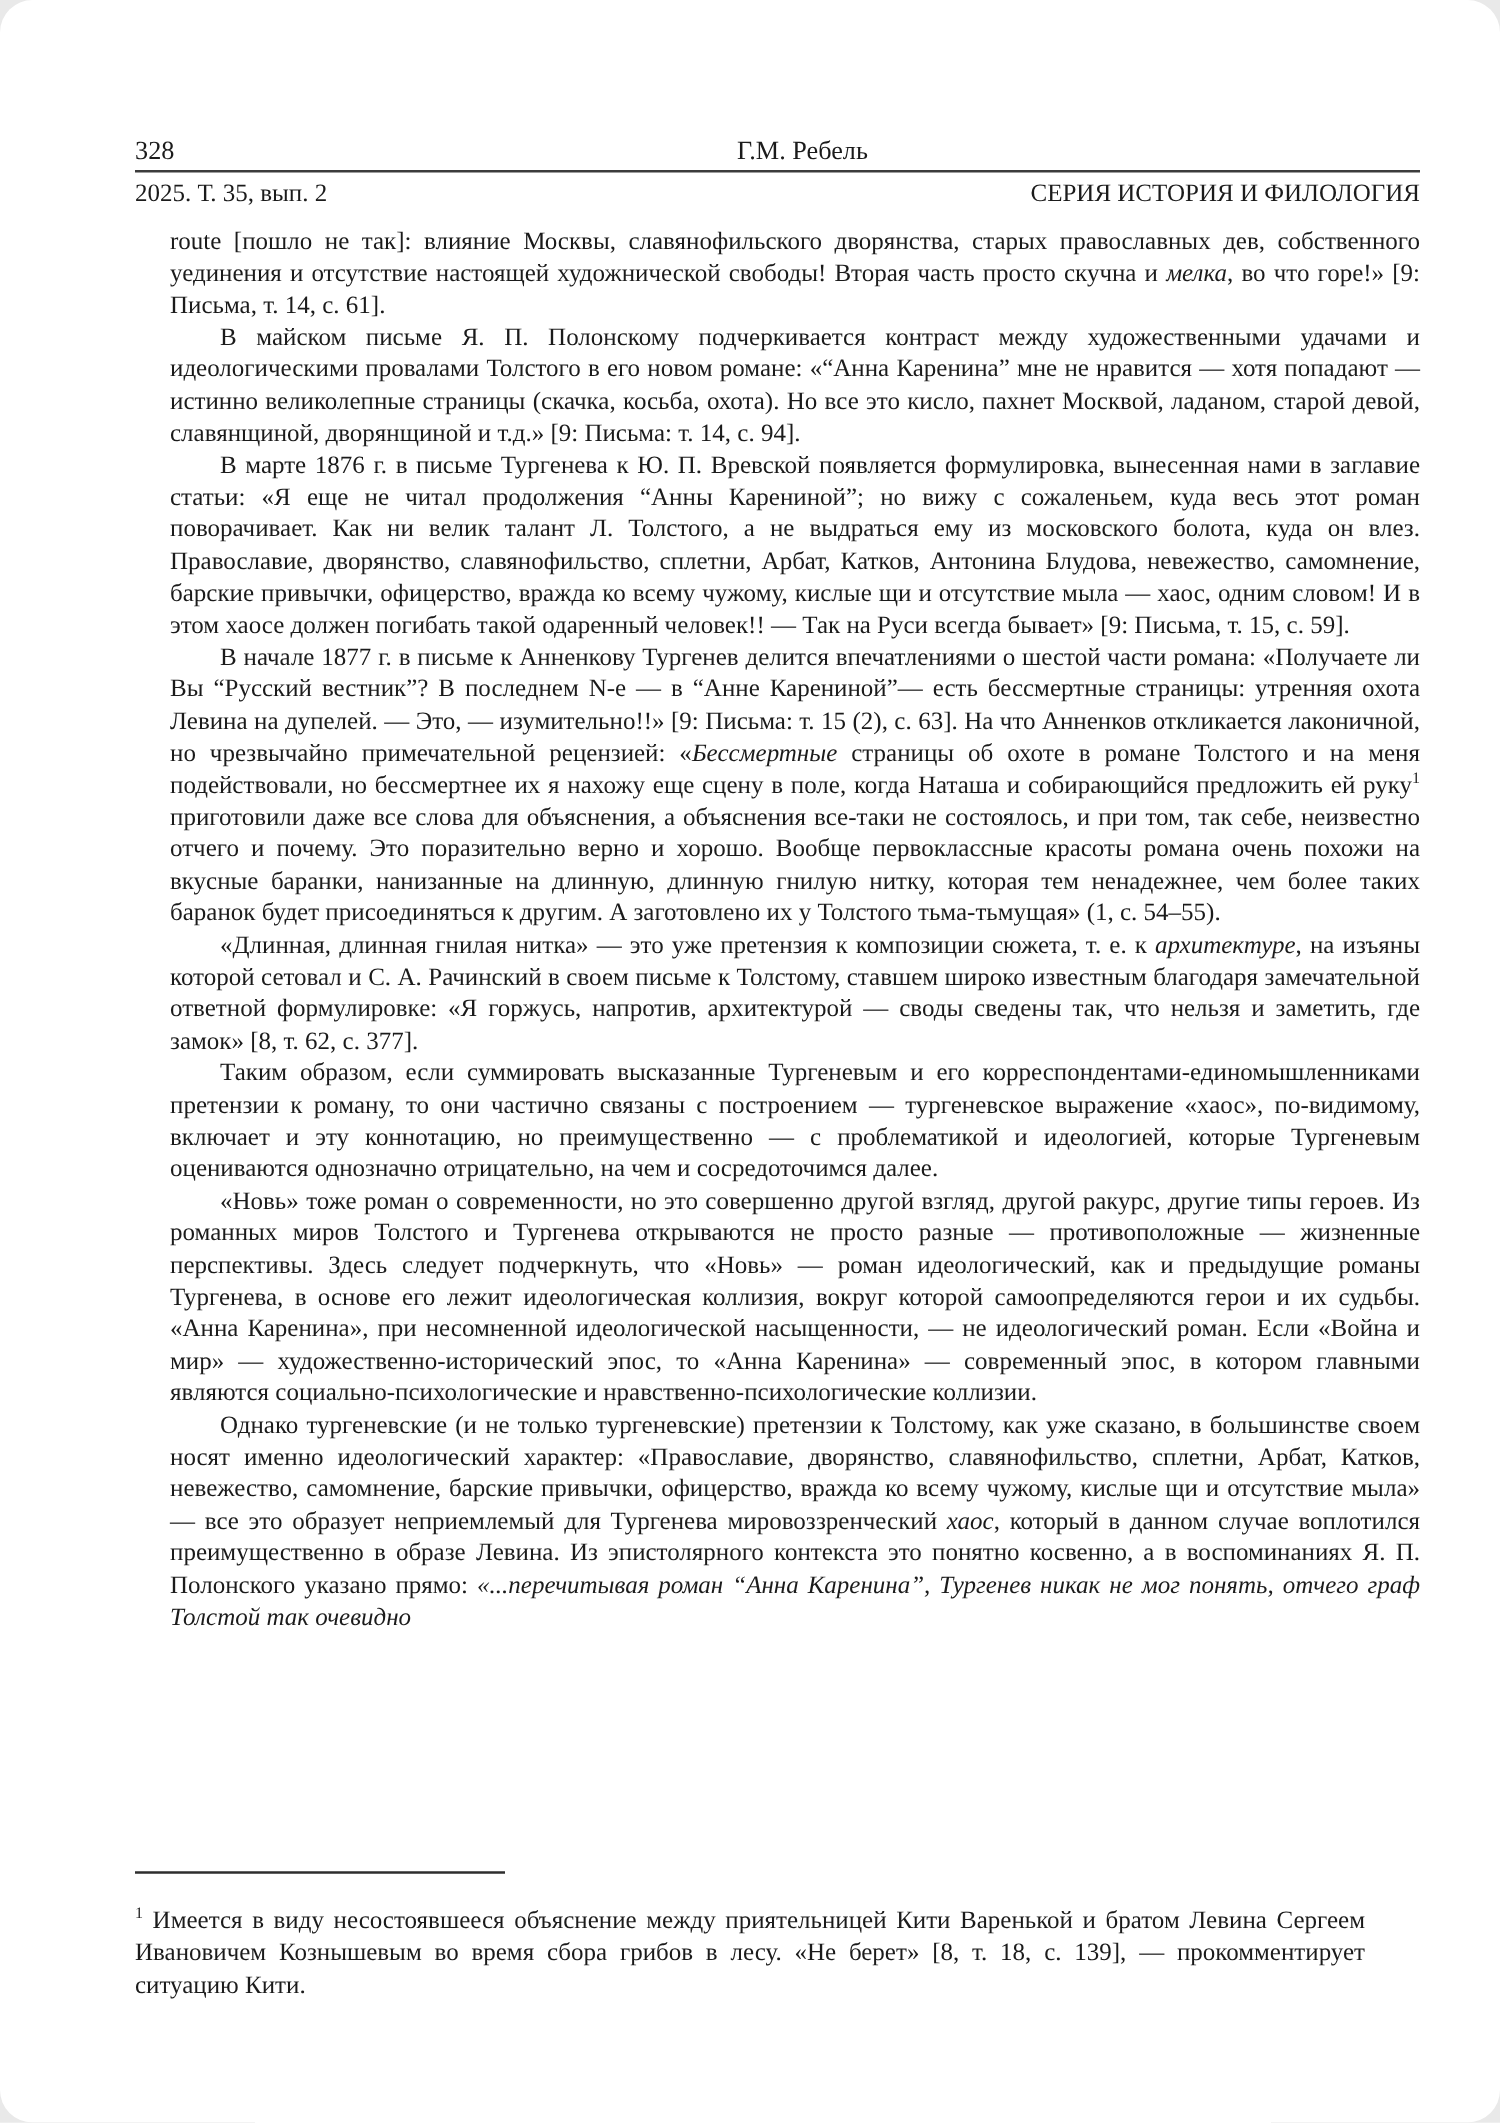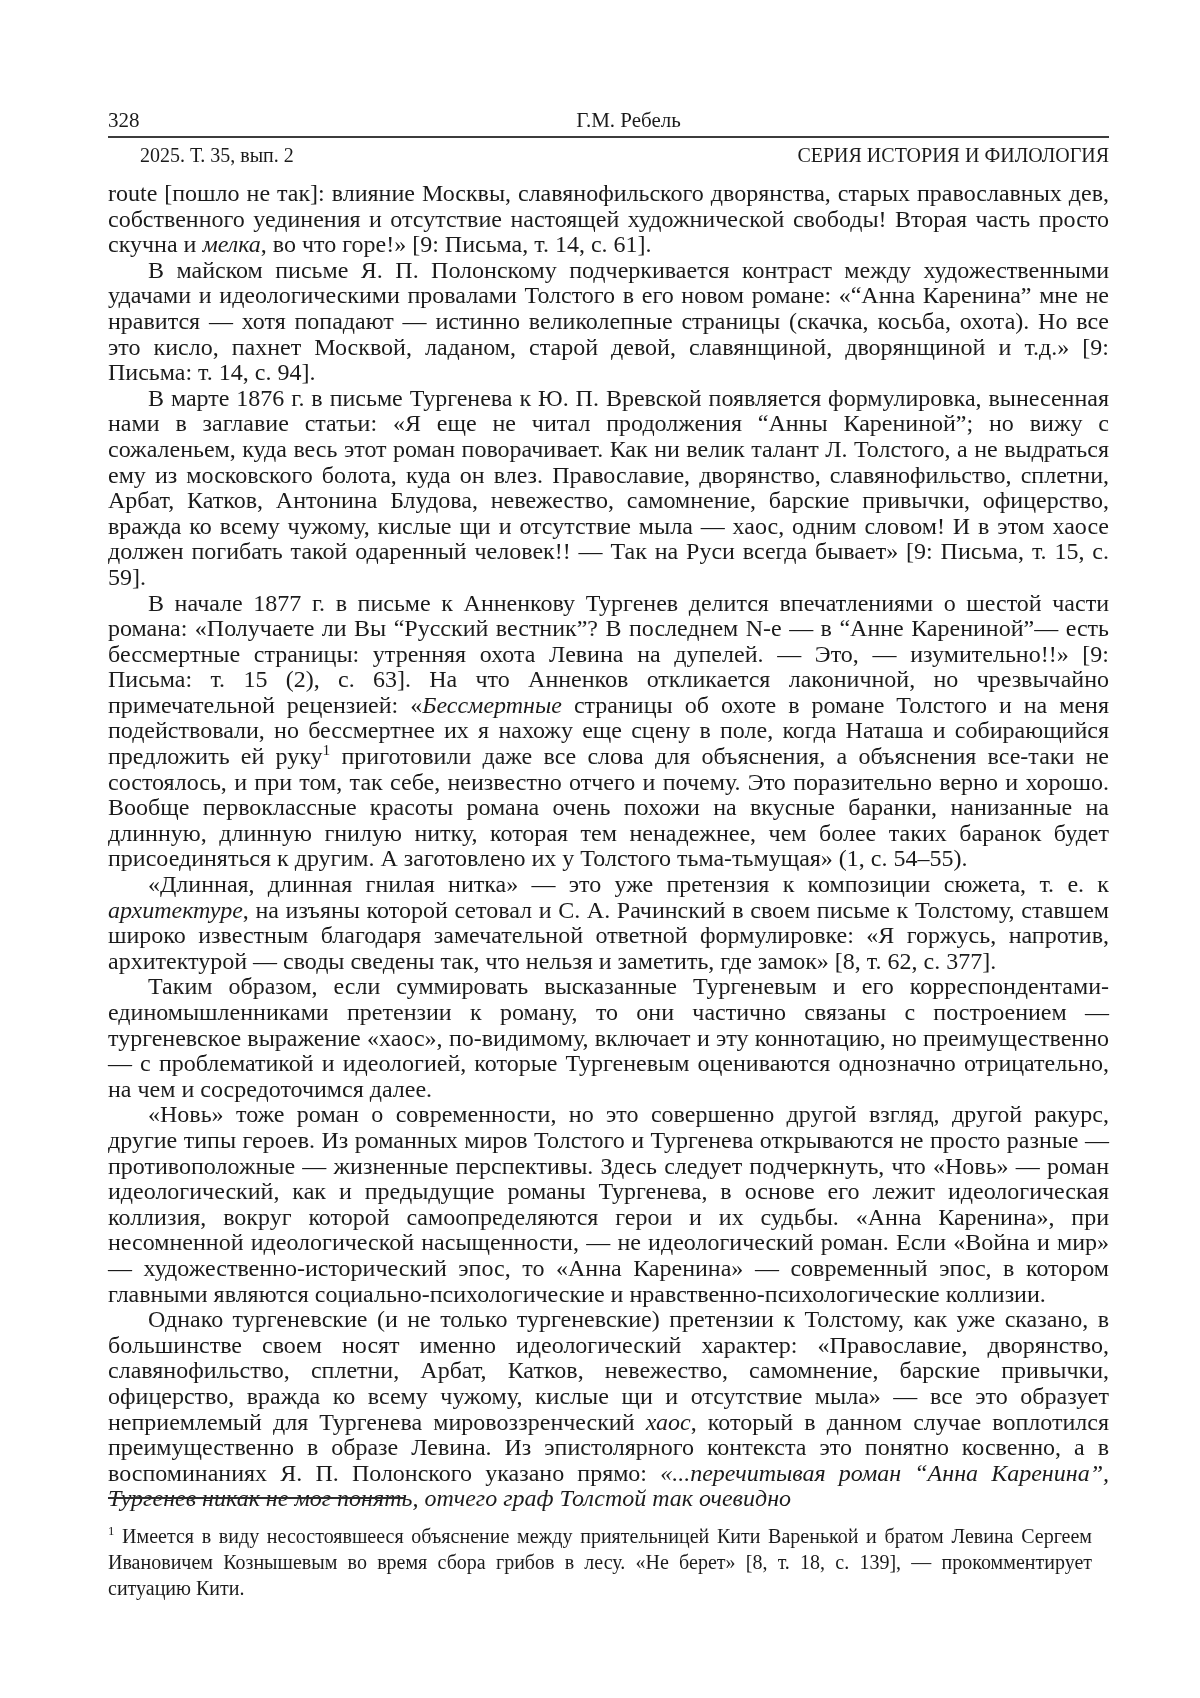--- a/index.html
+++ b/index.html
@@ -10,21 +10,22 @@
   .page {
     position: relative;
     width: 1200px;
     height: 1698px;
     margin: 0 auto;
     background: #ffffff;
     color: #1b1b1b;
     font-family: "Liberation Serif", "DejaVu Serif", serif;
     overflow: hidden;
     box-sizing: border-box;
-    padding: 108px 91px 0 108px;
+    padding: 108px 64px 0 108px;
+    border-radius: 26px;
   }
   
   .header-row1 {
     display: grid;
     grid-template-columns: 1fr auto 1fr;
     align-items: baseline;
     font-size: 21px;
     line-height: 24px;
   }
   .header-row1 .page-num { justify-self: start; }
@@ -35,29 +36,29 @@
     margin: 4px 0 0 0;
     width: 100%;
   }
   .header-row2 {
     display: flex;
     justify-content: space-between;
     align-items: baseline;
     font-size: 20px;
     line-height: 24px;
     margin-top: 5px;
-    margin-left: 32px;
   }
   
   .body-text {
     margin-top: 14px;
-    font-size: 24px;
+    font-size: 20px;
     line-height: 25.6px;
     text-align: justify;
     hyphens: auto;
+    margin-left: 28px;
   }
   .body-text p {
     margin: 0;
     padding: 0;
   }
   .body-text p.indent { text-indent: 40px; }
   .body-text sup, .footnote sup {
     font-size: 64%;
     line-height: 0;
     vertical-align: super;

